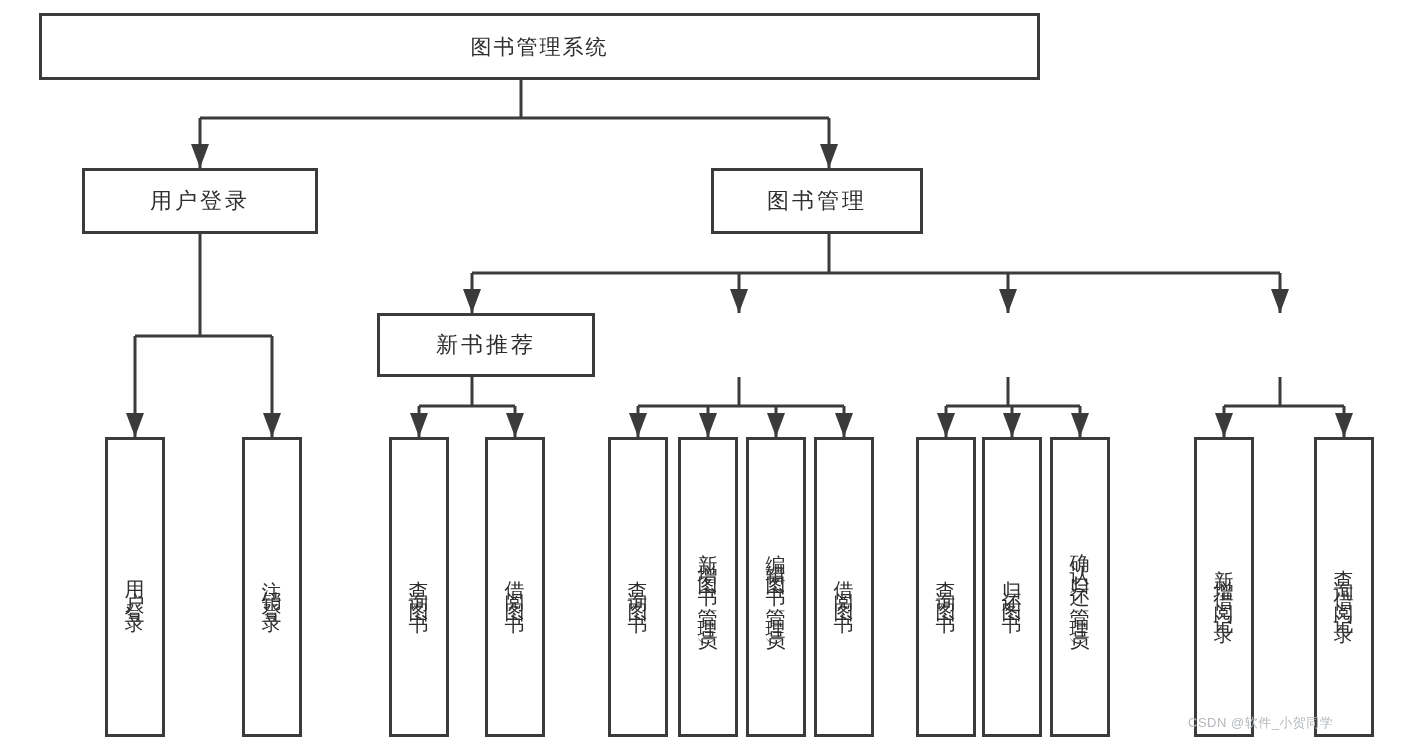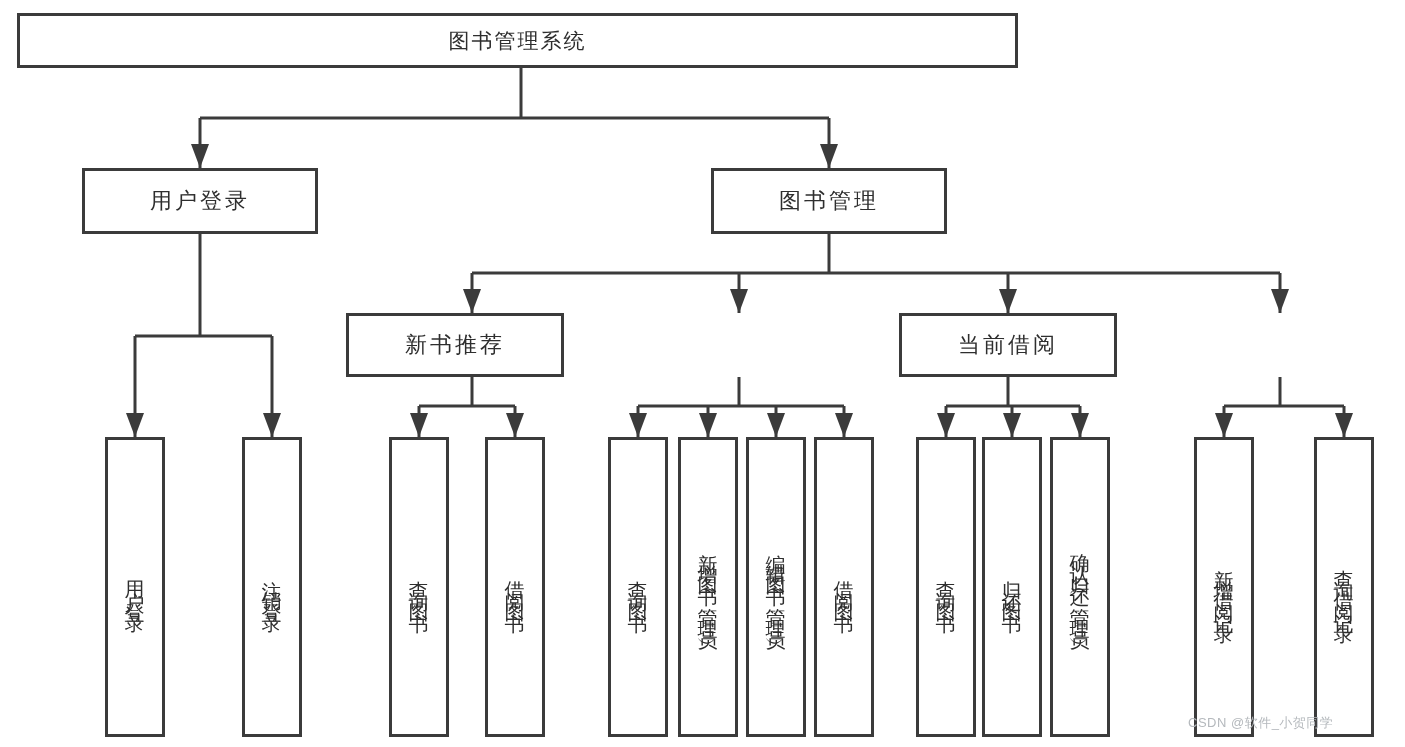--- a/index.html
+++ b/index.html
@@ -19,25 +19,25 @@
   .connectors path{stroke:var(--line);stroke-width:3;fill:none;}
   .connectors .a{marker-end:url(#arw);}
   #arw path{fill:var(--line);stroke:none;}
 
   .box{
     position:absolute;background:#fff;border:3px solid var(--line);
     display:flex;align-items:center;justify-content:center;
     color:var(--text);z-index:1;
   }
   .hbox{font-size:22px;letter-spacing:3px;}
-  .n1{left:17px;top:13px;width:1001px;height:55px;font-size:21px;letter-spacing:2px;}
+  .n1{left:39px;top:13px;width:1001px;height:67px;font-size:21px;letter-spacing:2px;}
   .n2a{left:82px;top:168px;width:236px;height:66px;}
-  .n2b{left:711px;top:168px;width:236px;height:66px;}
+  .n2b{left:711px;top:168px;width:212px;height:66px;}
   .n3{top:313px;width:218px;height:64px;}
-  .n3a{left:346px;}
+  .n3a{left:377px;}
   .n3b{left:630px;}
   .n3c{left:899px;}
   .n3d{left:1171px;}
 
   .leaf{
     top:437px;width:60px;height:300px;
     writing-mode:vertical-rl;text-orientation:mixed;
     font-size:20px;letter-spacing:11px;line-height:1;
     overflow:hidden;
   }
@@ -119,21 +119,20 @@
       <path class="a" d="M1344,406 V437"></path>
     </g>
   </svg>
 
   <div class="box hbox n1">图书管理系统</div>
 
   <div class="box hbox n2a">用户登录</div>
   <div class="box hbox n2b">图书管理</div>
 
   <div class="box hbox n3 n3a">新书推荐</div>
-  <div class="box hbox n3 n3c">当前借阅</div>
 
   <div class="box leaf lf1">用户登录</div>
   <div class="box leaf lf2">注销登录</div>
 
   <div class="box leaf lf3">查询图书</div>
   <div class="box leaf lf4">借阅图书</div>
 
   <div class="box leaf lf5">查询图书</div>
   <div class="box leaf lf6">新增图书（管理员）</div>
   <div class="box leaf lf7">编辑图书（管理员）</div>

